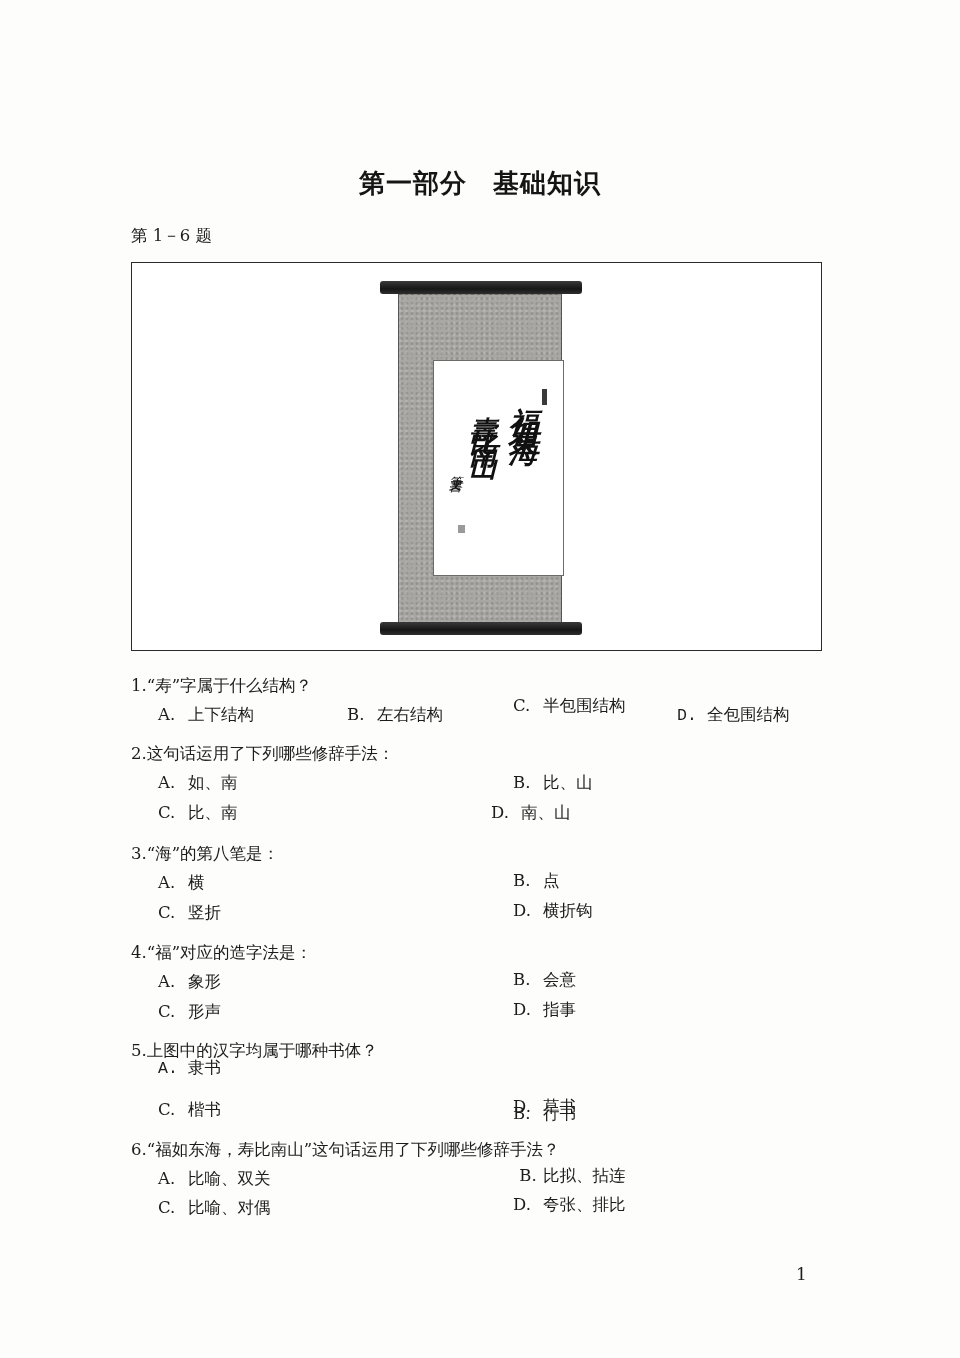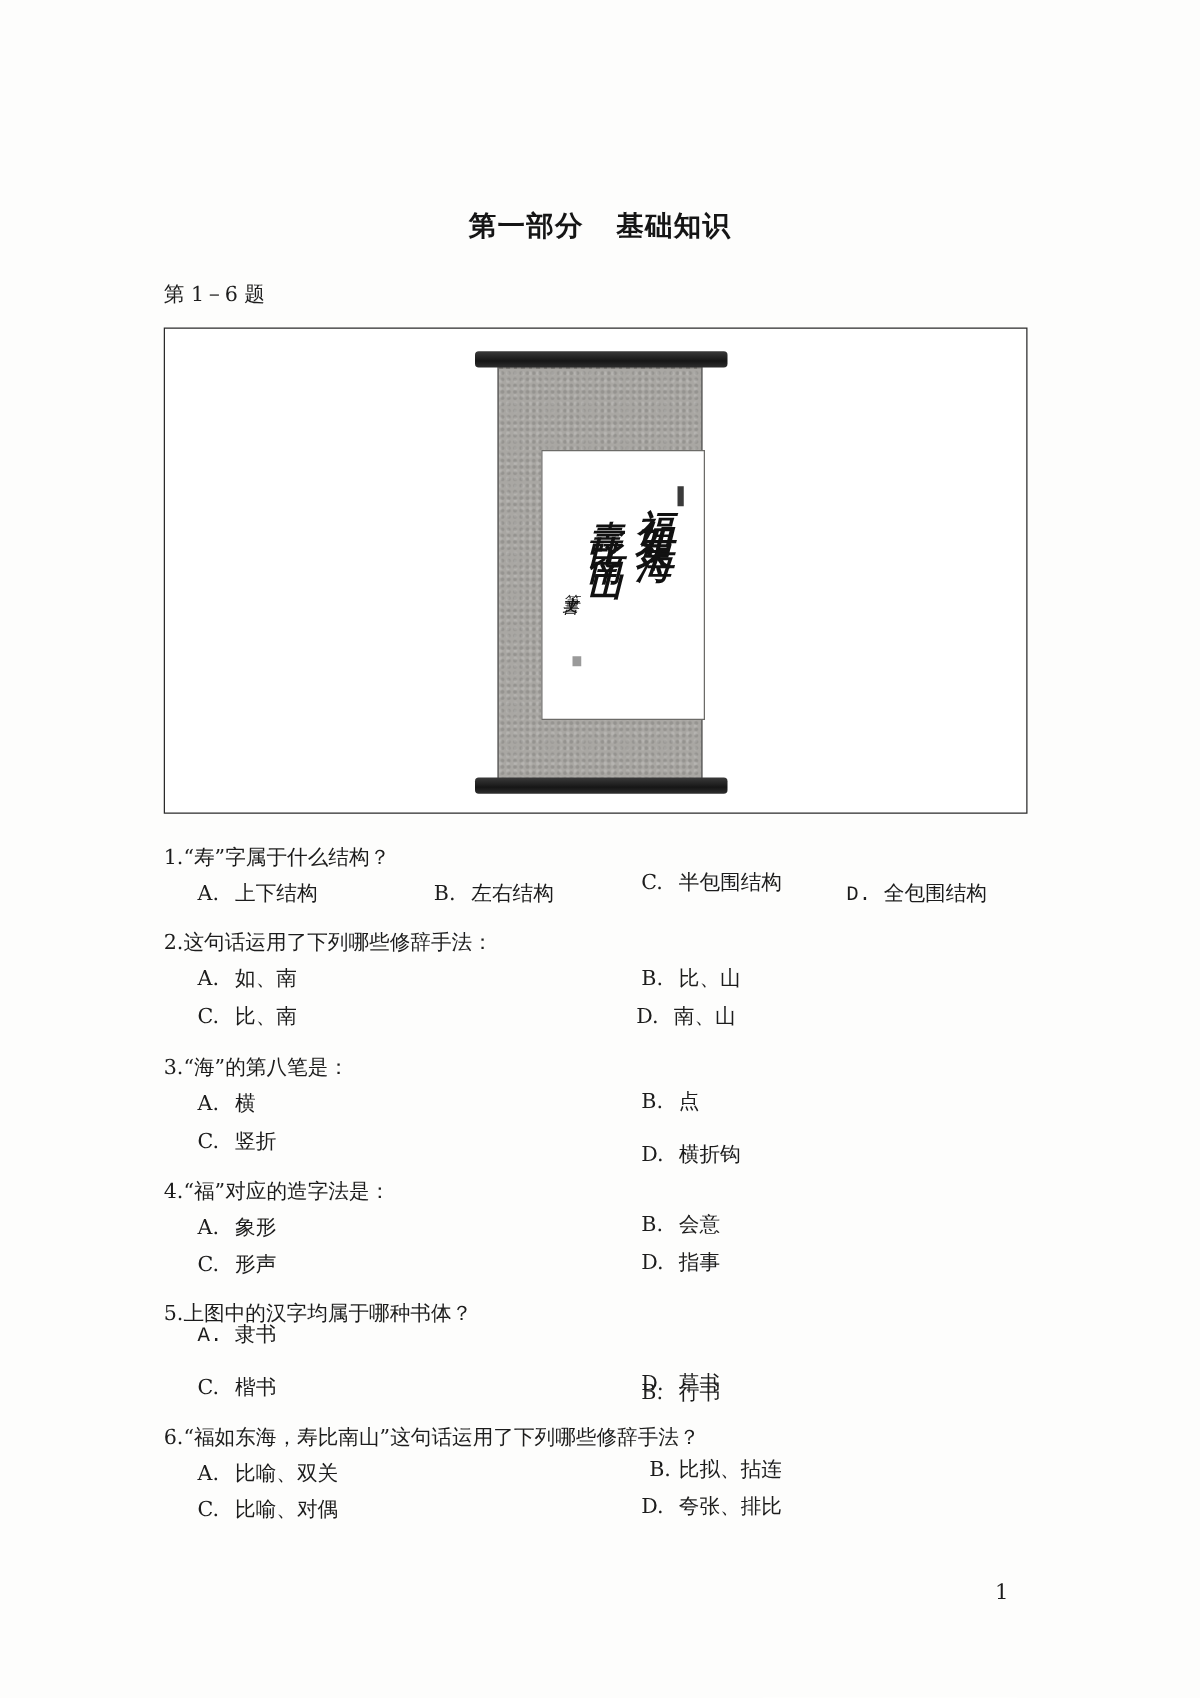--- a/index.html
+++ b/index.html
@@ -17,21 +17,21 @@
       background: #fdfdfc;
     }
     .page-title {
       position: absolute;
       left: 0;
       width: 960px;
       top: 166px;
       text-align: center;
       font-family: "DejaVu Sans", "Liberation Sans", sans-serif;
       font-weight: bold;
-      font-size: 22px;
+      font-size: 26px;
       letter-spacing: 1px;
       color: #151515;
     }
     .page-title .gap { display: inline-block; width: 26px; }
     .section-label {
       position: absolute;
       left: 131px;
       top: 225px;
       font-size: 16.5px;
       color: #1d1d1d;
@@ -219,39 +219,39 @@
   </div>
   <div class="opt" style="left:27px; top:29px;">
     <span class="letter">A.</span><span>如、南</span>
   </div>
   <div class="opt" style="left:382px; top:29px;">
     <span class="letter">B.</span><span>比、山</span>
   </div>
   <div class="opt" style="left:27px; top:59px;">
     <span class="letter">C.</span><span>比、南</span>
   </div>
-  <div class="opt" style="left:378px; top:59px;">
+  <div class="opt" style="left:360px; top:59px;">
     <span class="letter">D.</span><span>南、山</span>
   </div>
 </div>
 
 <div class="question" style="top:843px;">
   <div class="q-stem">
     <span>3.</span><span>“海”的第八笔是：</span>
   </div>
   <div class="opt" style="left:27px; top:29px;">
     <span class="letter">A.</span><span>横</span>
   </div>
   <div class="opt" style="left:382px; top:27px;">
     <span class="letter">B.</span><span>点</span>
   </div>
   <div class="opt" style="left:27px; top:59px;">
     <span class="letter">C.</span><span>竖折</span>
   </div>
-  <div class="opt" style="left:382px; top:57px;margin-top:13px;">
+  <div class="opt" style="left:382px; top:57px;">
     <span class="letter">D.</span><span>横折钩</span>
   </div>
 </div>
 
 <div class="question" style="top:942px;">
   <div class="q-stem">
     <span>4.</span><span>“福”对应的造字法是：</span>
   </div>
   <div class="opt" style="left:27px; top:29px;">
     <span class="letter">A.</span><span>象形</span>

